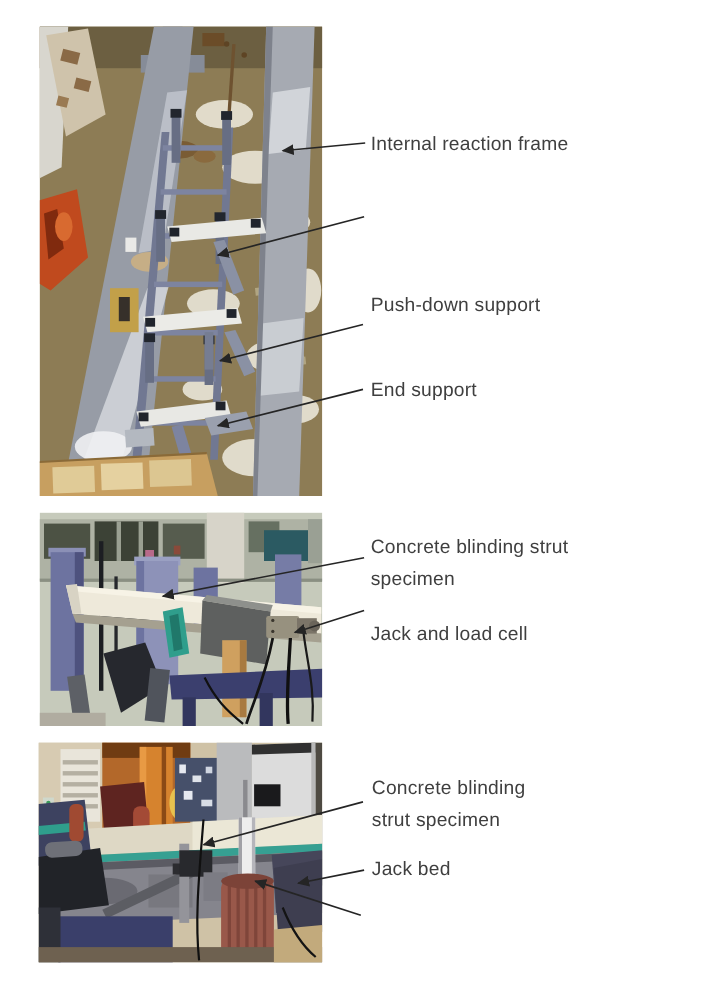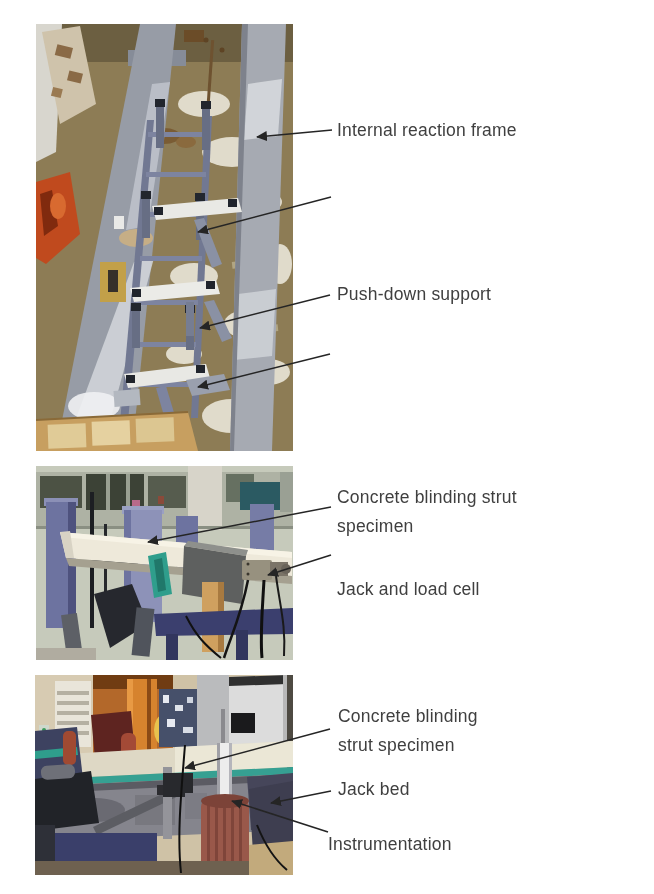--- a/index.html
+++ b/index.html
@@ -331,20 +331,20 @@
     <line class="leader" x1="330" y1="295" x2="200" y2="328" marker-end="url(#ah)"></line>
     <line class="leader" x1="330" y1="354" x2="198" y2="387" marker-end="url(#ah)"></line>
     <line class="leader" x1="331" y1="507" x2="148" y2="542" marker-end="url(#ah)"></line>
     <line class="leader" x1="331" y1="555" x2="268" y2="575" marker-end="url(#ah)"></line>
     <line class="leader" x1="330" y1="729" x2="185" y2="768" marker-end="url(#ah)"></line>
     <line class="leader" x1="331" y1="791" x2="271" y2="803" marker-end="url(#ah)"></line>
     <line class="leader" x1="328" y1="832" x2="232" y2="801" marker-end="url(#ah)"></line>
   </svg>
 
   <div class="ann-label" style="left:337px;top:116px">Internal reaction frame</div>
-  <div class="ann-label" style="left:337px;top:280px">Push-down support</div>
+  <div class="ann-label" style="left:337px;top:263px">Push-down support</div>
+  <div class="ann-label" style="left:337px;top:340px">End support</div>
   <div class="ann-label" style="left:337px;top:483px;width:200px">Concrete blinding strut specimen</div>
-  <div class="ann-label" style="left:337px;top:575px">Jack and load cell</div>
+  <div class="ann-label" style="left:337px;top:562px">Jack and load cell</div>
   <div class="ann-label" style="left:338px;top:702px;width:155px">Concrete blinding strut specimen</div>
   <div class="ann-label" style="left:338px;top:775px">Jack bed</div>
-  <div class="ann-label" style="left:328px;top:830px">Instrumentation</div>
 
 </div>
 
 </body></html>

